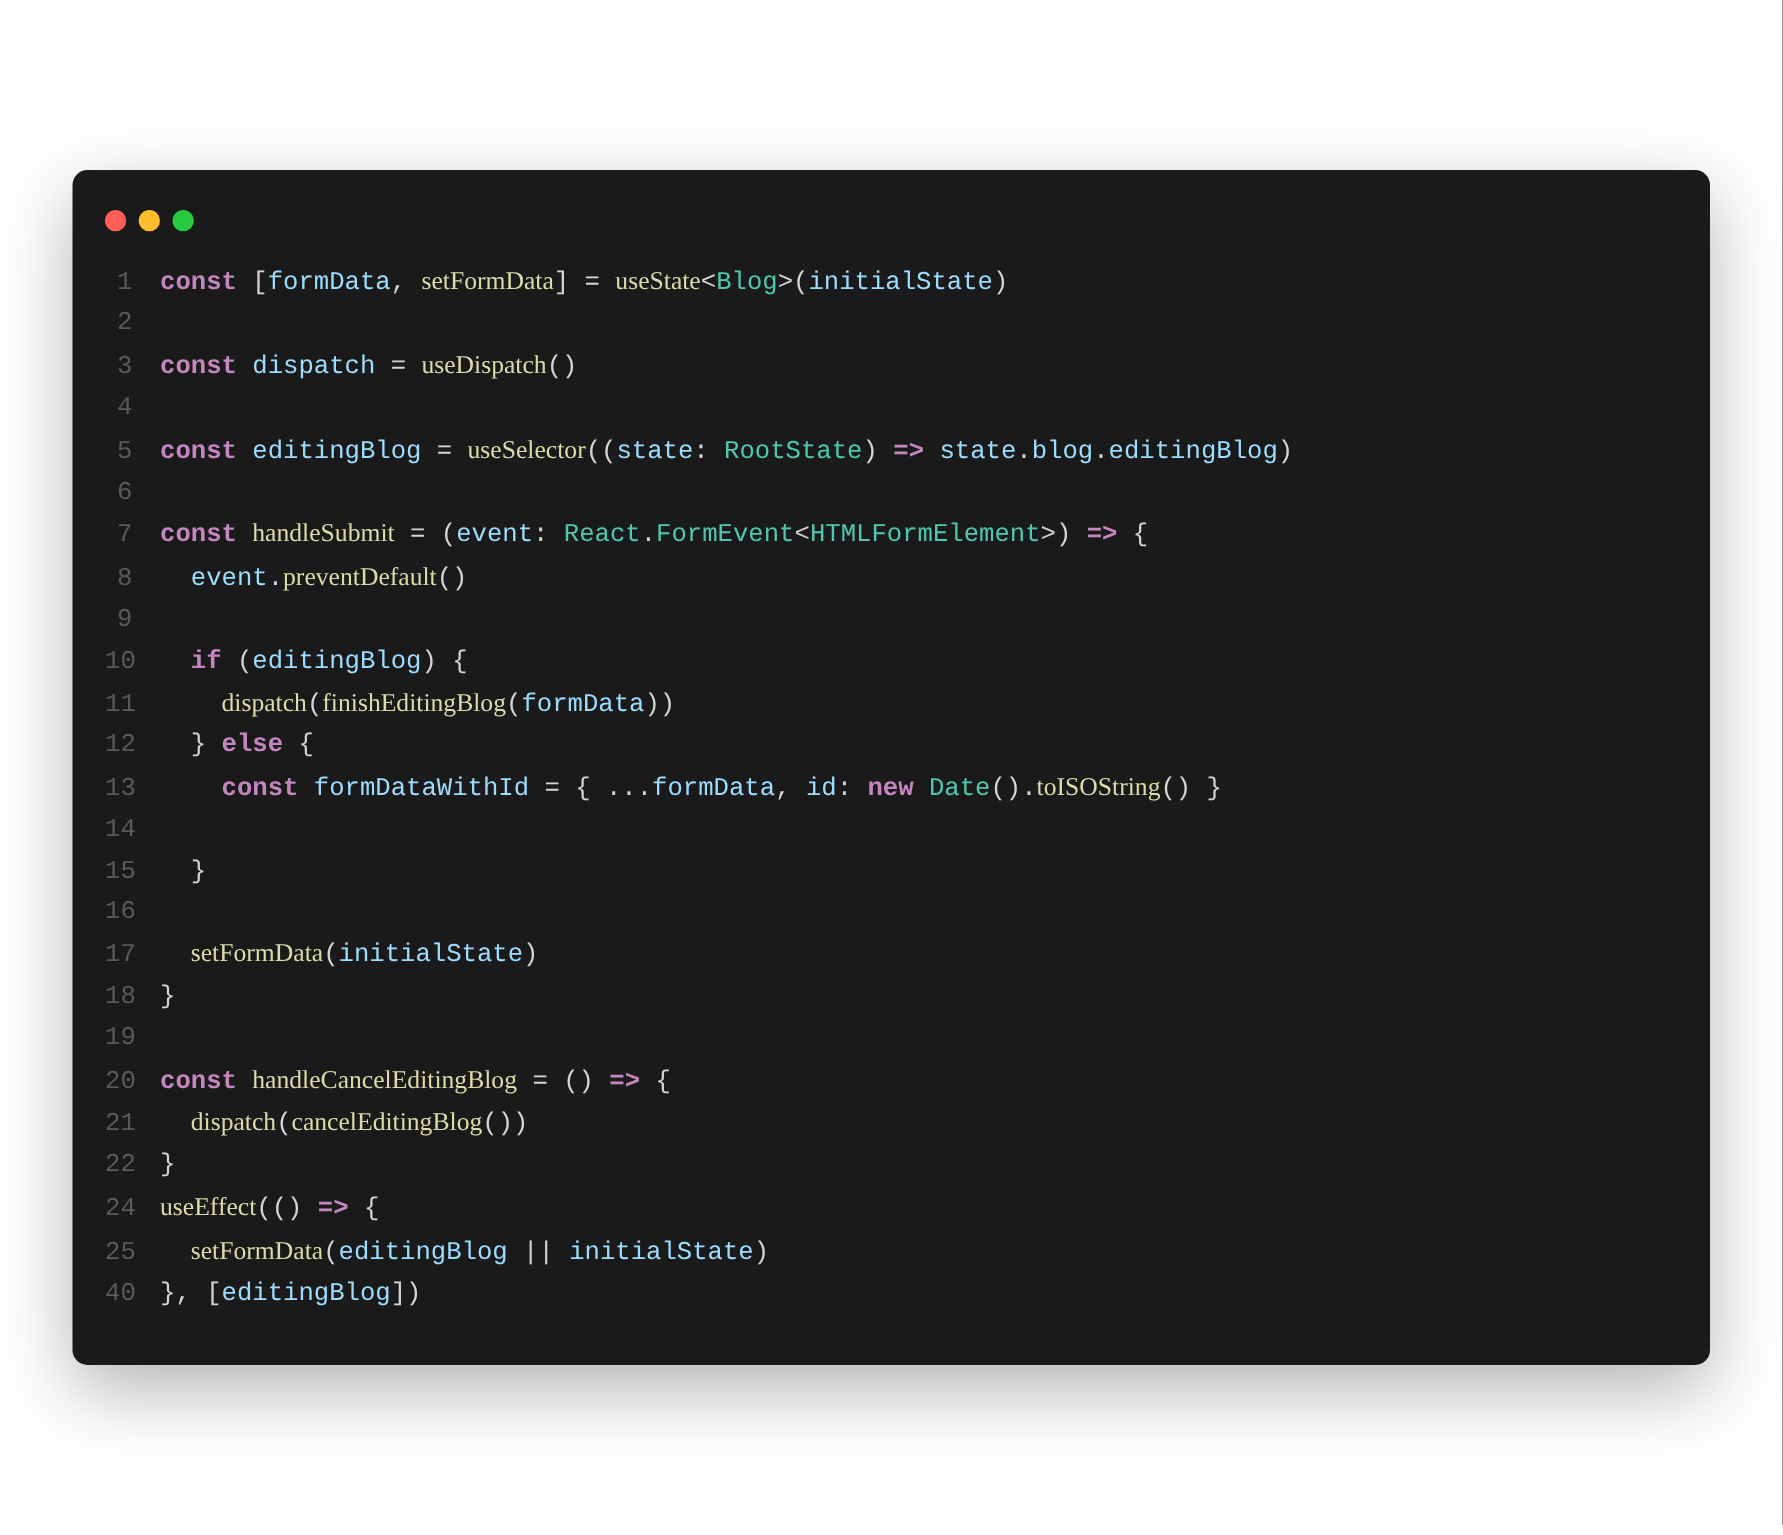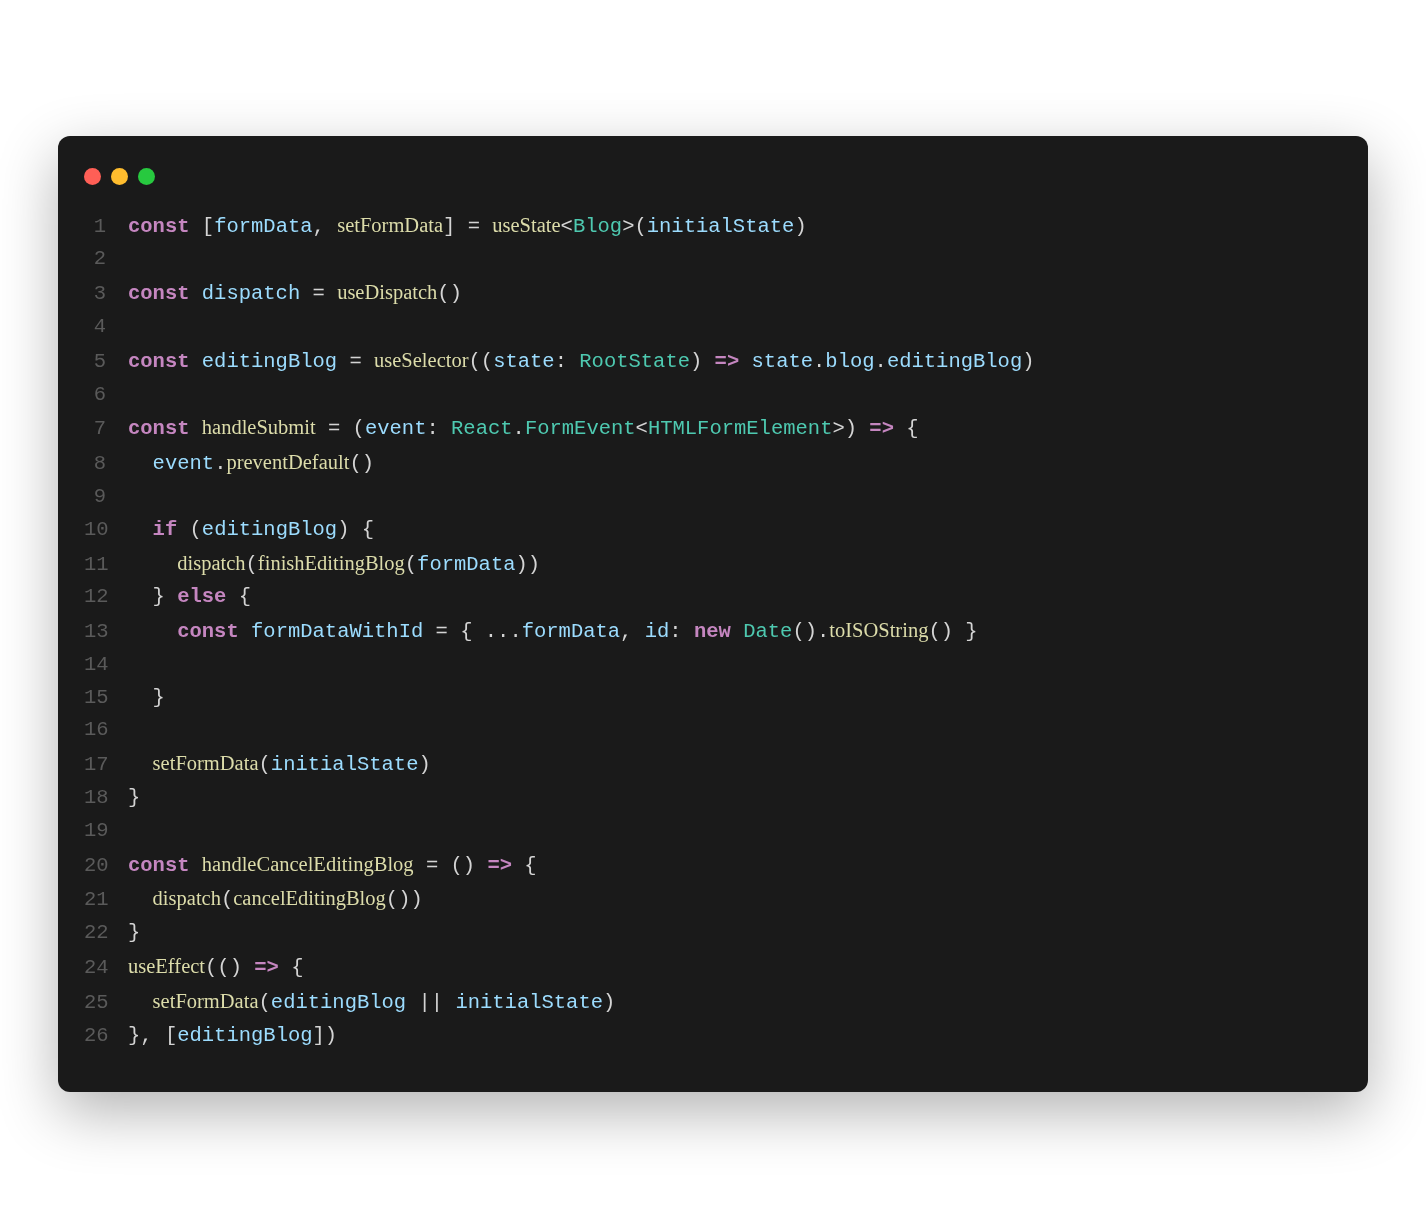--- a/index.html
+++ b/index.html
@@ -86,15 +86,15 @@
       <div class="line"><span class="lineno">15</span><span class="code"><span class="punct">  }</span></span></div>
       <div class="line"><span class="lineno">16</span><span class="code">&nbsp;</span></div>
       <div class="line"><span class="lineno">17</span><span class="code"><span class="punct">  </span><span class="fn">setFormData</span><span class="punct">(</span><span class="id">initialState</span><span class="punct">)</span></span></div>
       <div class="line"><span class="lineno">18</span><span class="code"><span class="punct">}</span></span></div>
       <div class="line"><span class="lineno">19</span><span class="code">&nbsp;</span></div>
       <div class="line"><span class="lineno">20</span><span class="code"><span class="kw">const </span><span class="fn">handleCancelEditingBlog</span><span class="punct"> = () </span><span class="kw">=&gt;</span><span class="punct"> {</span></span></div>
       <div class="line"><span class="lineno">21</span><span class="code"><span class="punct">  </span><span class="fn">dispatch</span><span class="punct">(</span><span class="fn">cancelEditingBlog</span><span class="punct">())</span></span></div>
       <div class="line"><span class="lineno">22</span><span class="code"><span class="punct">}</span></span></div>
       <div class="line"><span class="lineno">24</span><span class="code"><span class="fn">useEffect</span><span class="punct">(() </span><span class="kw">=&gt;</span><span class="punct"> {</span></span></div>
       <div class="line"><span class="lineno">25</span><span class="code"><span class="punct">  </span><span class="fn">setFormData</span><span class="punct">(</span><span class="id">editingBlog</span><span class="op"> || </span><span class="id">initialState</span><span class="punct">)</span></span></div>
-      <div class="line"><span class="lineno">26</span><span class="code"><span class="punct">}, [</span><span class="id">editingBlog</span><span class="punct">])</span></span></div>
+      <div class="line"><span class="lineno">40</span><span class="code"><span class="punct">}, [</span><span class="id">editingBlog</span><span class="punct">])</span></span></div>
     </div>
 </div>
 
 </body></html>

